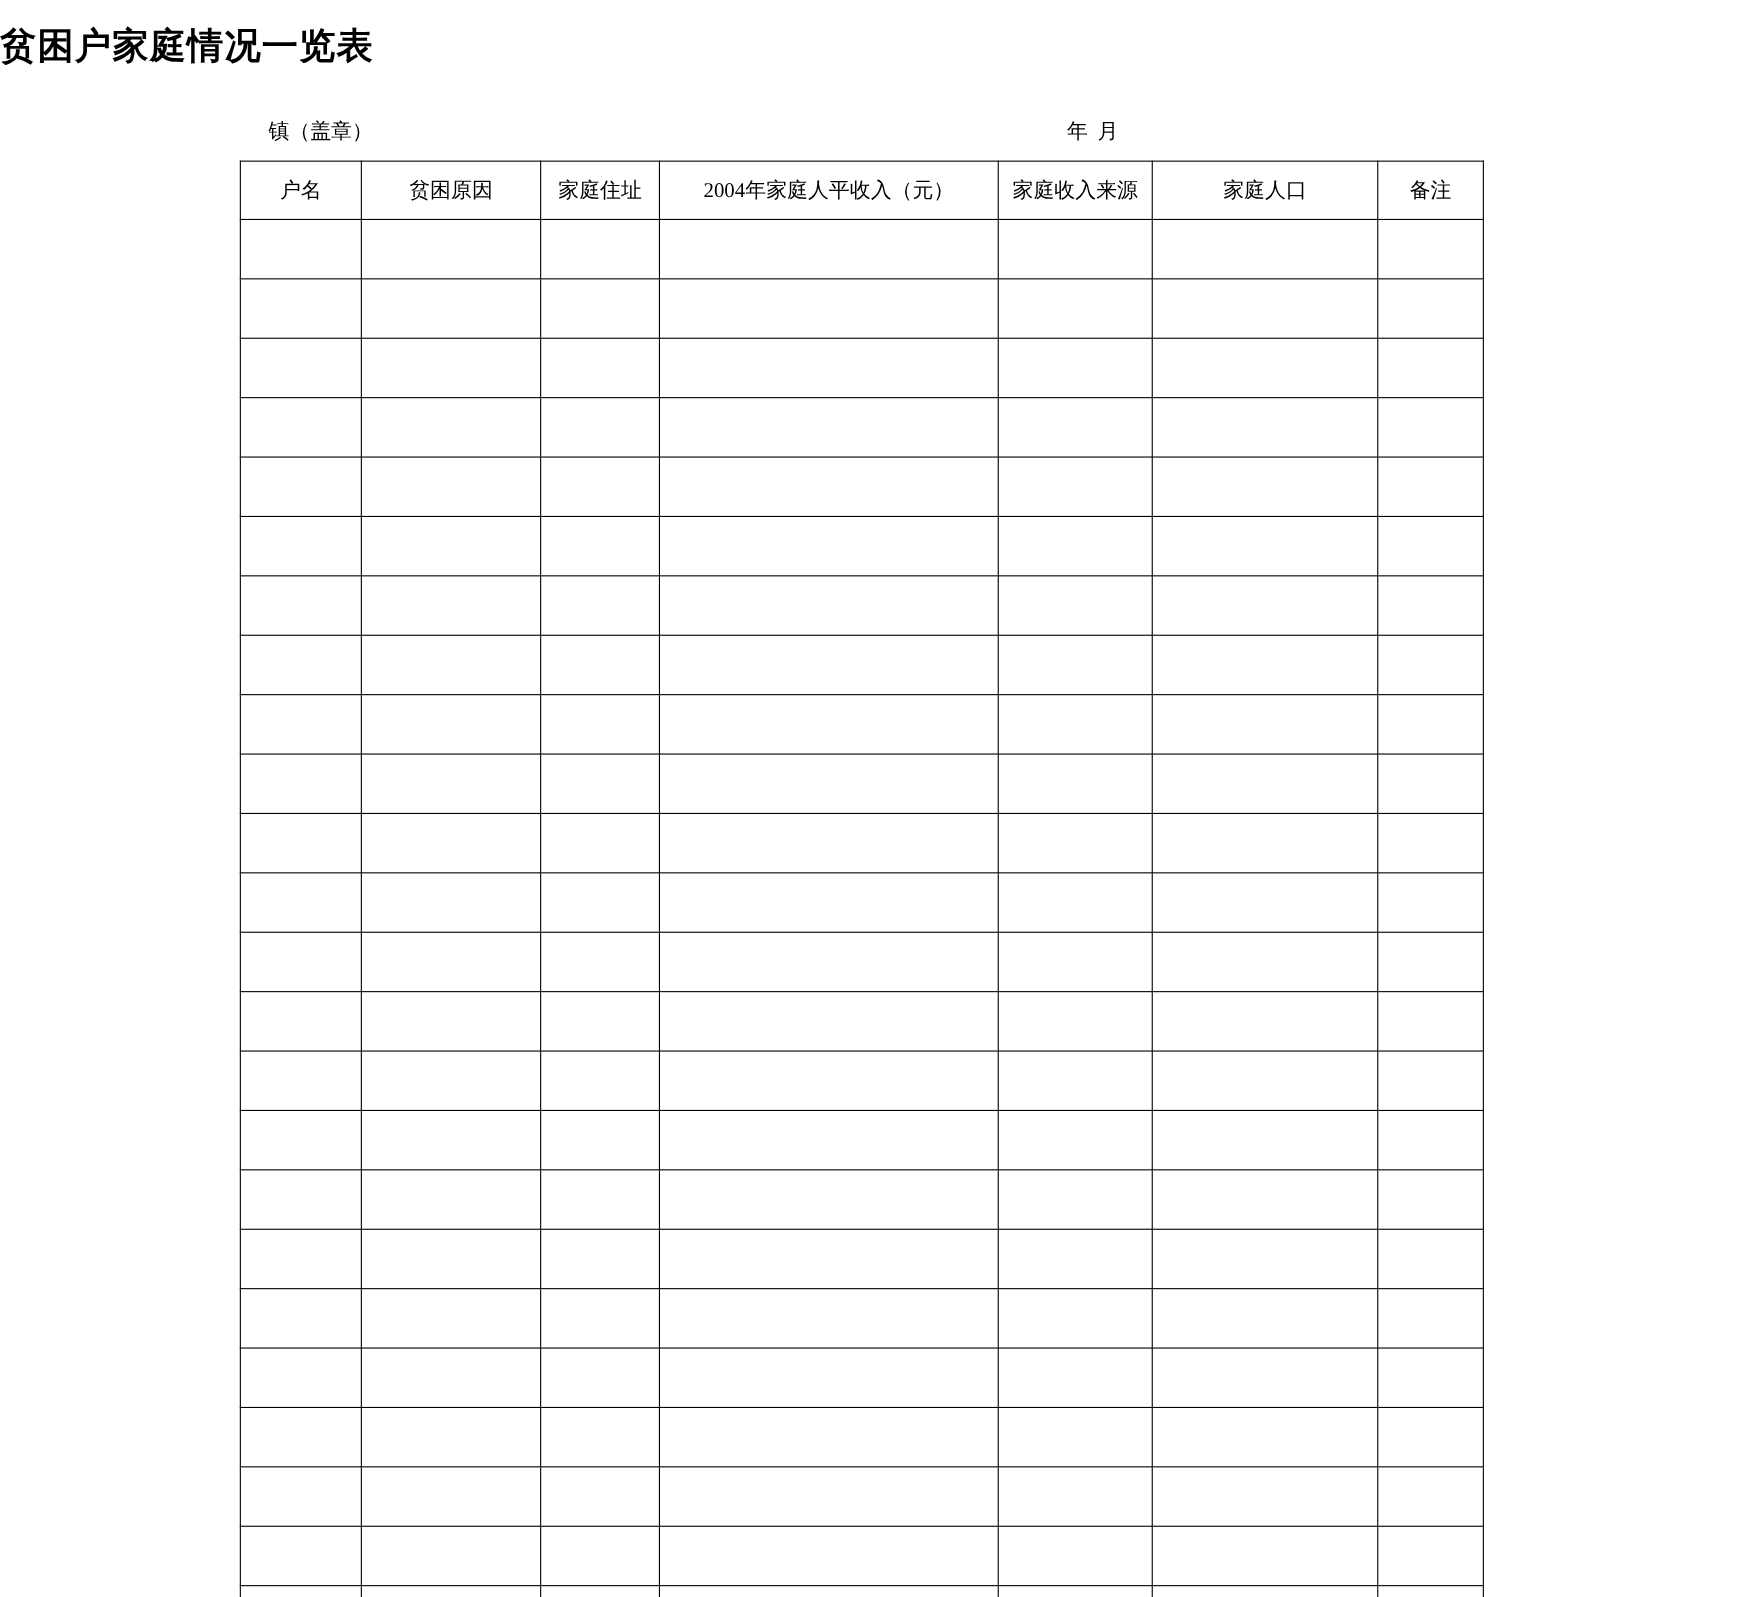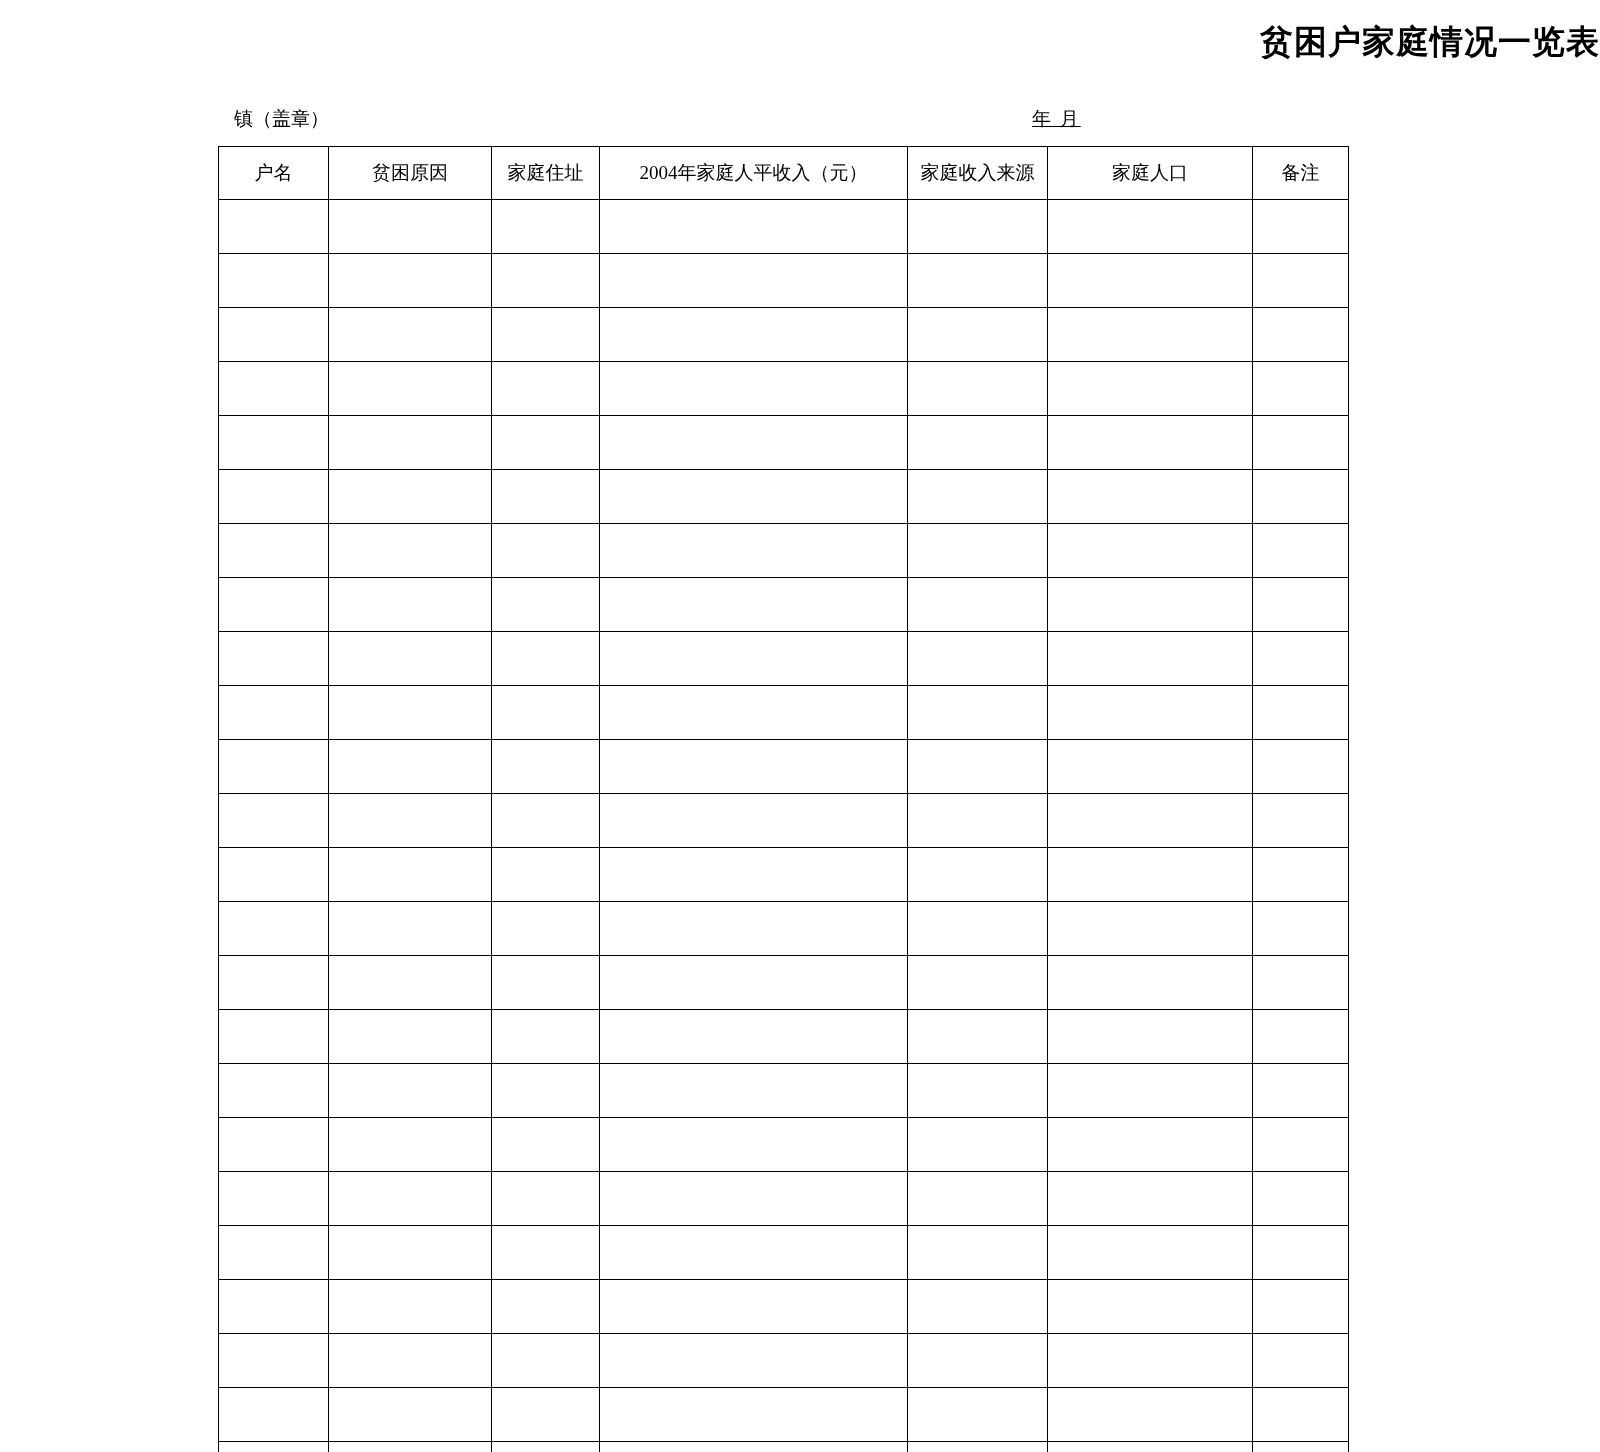--- a/index.html
+++ b/index.html
@@ -14,48 +14,47 @@
     color: #000000;
     overflow: hidden;
   }
   .page {
     position: relative;
     width: 1600px;
     height: 1452px;
     box-sizing: border-box;
   }
   .doc-title {
-    text-align: right;
+    text-align: left;
     font-family: "DejaVu Sans", "Liberation Sans", sans-serif;
     font-size: 33px;
     font-weight: bold;
     letter-spacing: 1px;
     margin: 0;
     padding-top: 22px;
     line-height: 1.2;
   }
   .meta-row {
     position: relative;
     height: 34px;
     margin-top: 44px;
     font-size: 19px;
   }
   .meta-left {
     position: absolute;
-    left: 234px;
+    left: 244px;
     top: 0;
     white-space: nowrap;
   }
   .meta-right {
     position: absolute;
-    left: 1032px;
+    left: 970px;
     top: 0;
     white-space: nowrap;
     letter-spacing: 2px;
-    text-decoration: underline;
   }
   table.form-table {
     position: absolute;
     left: 218px;
     top: 146px;
     width: 1130px;
     border-collapse: collapse;
     table-layout: fixed;
   }
   table.form-table th,

